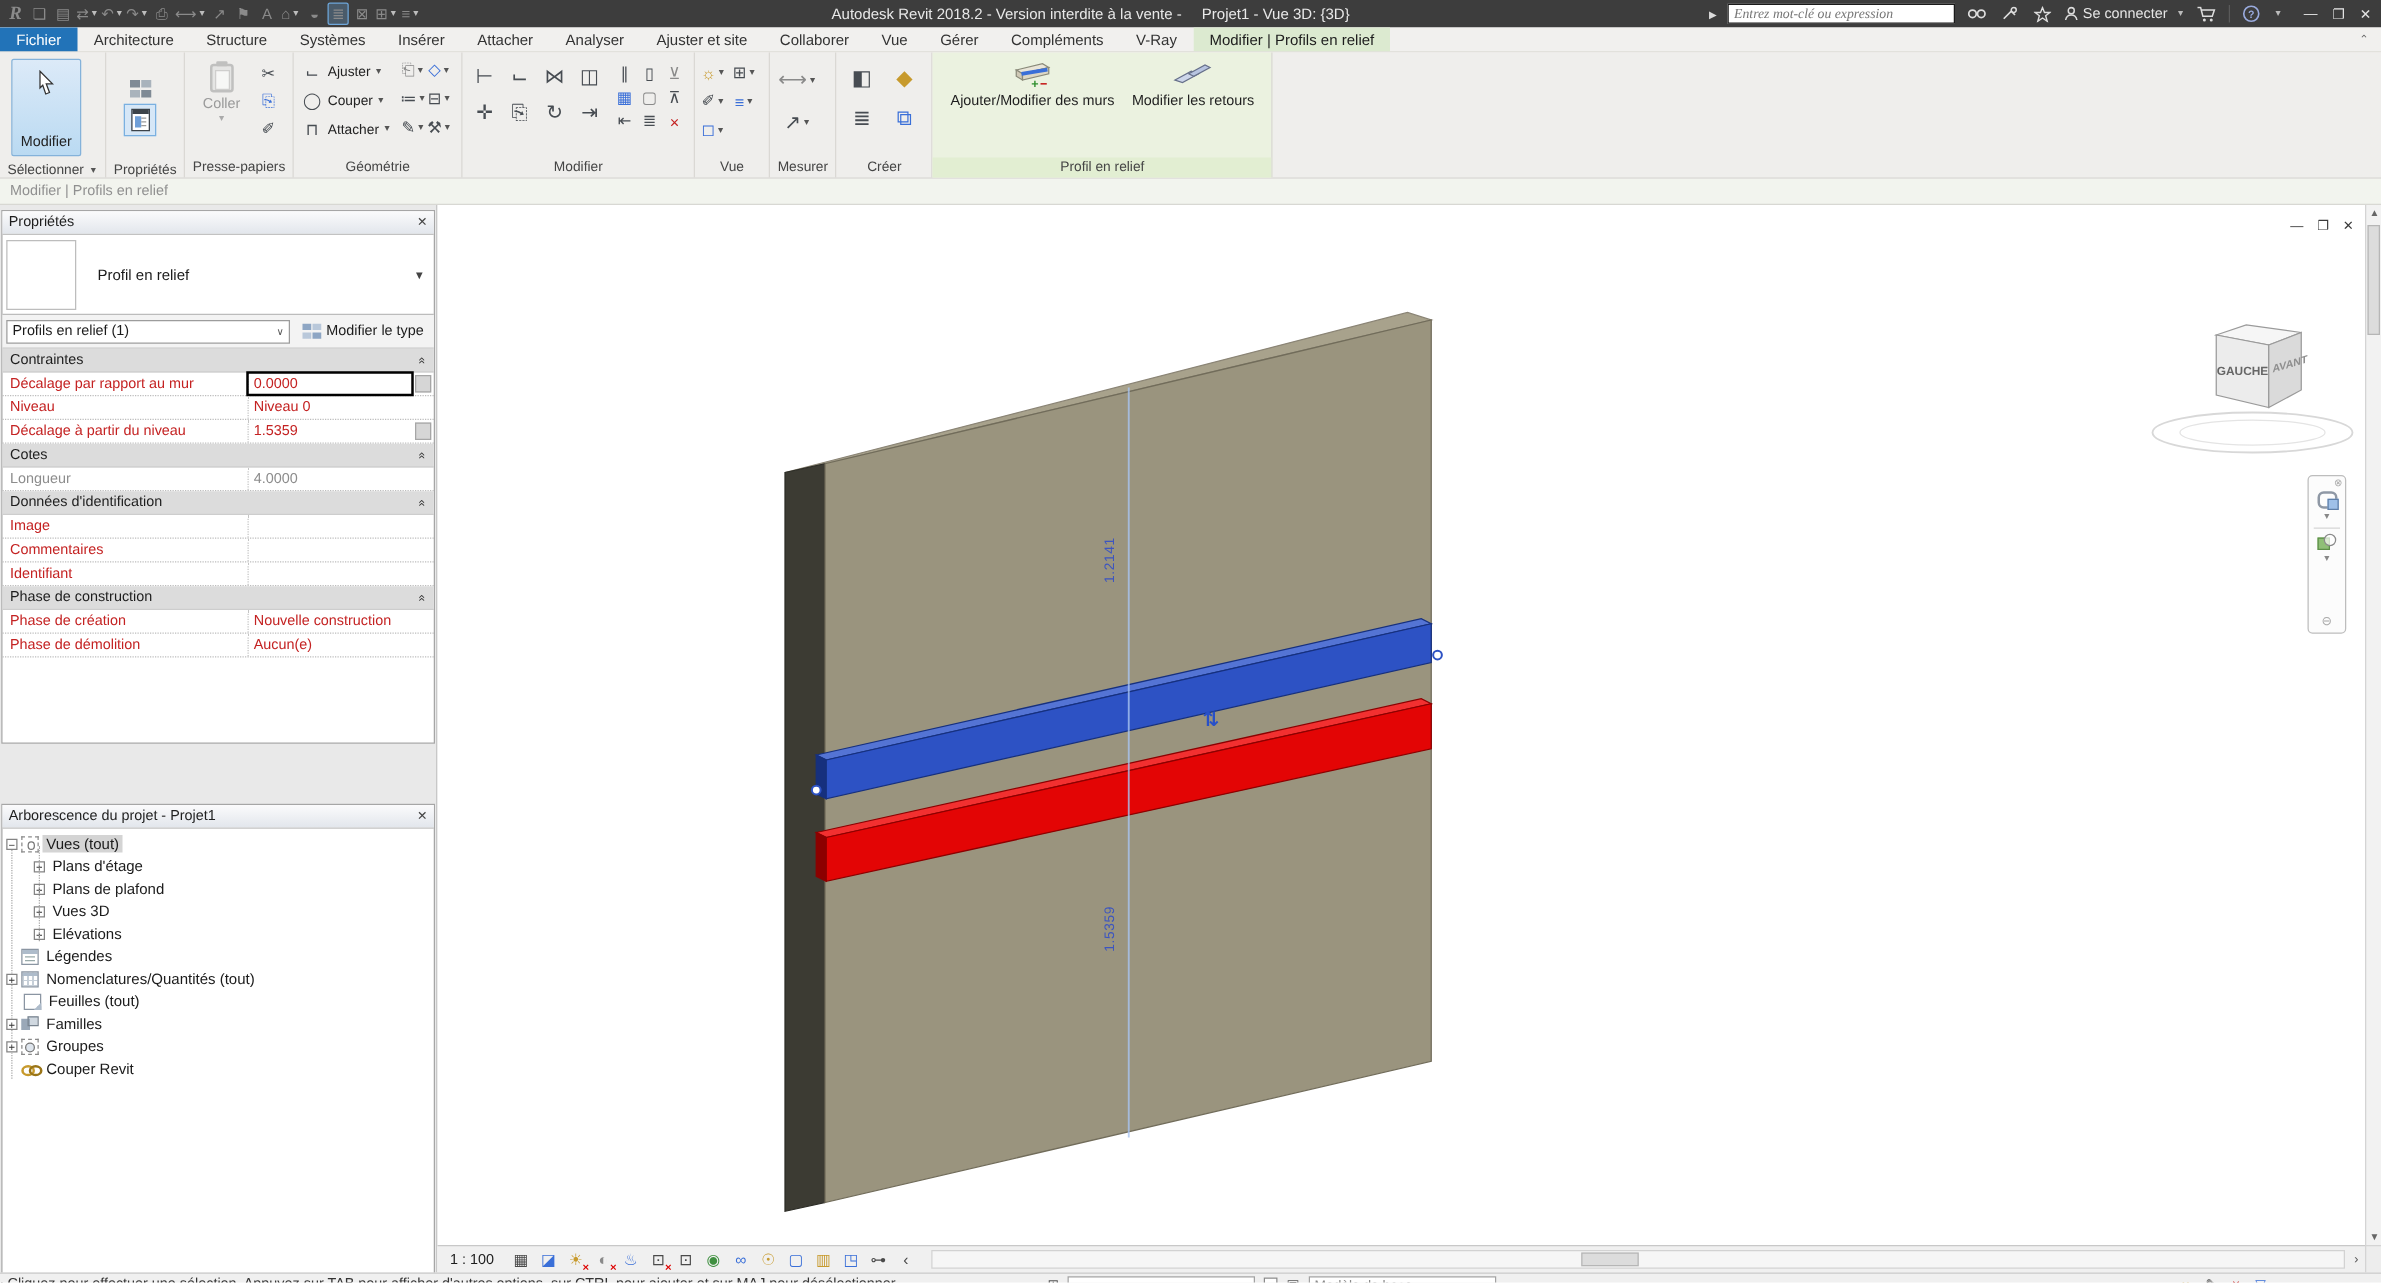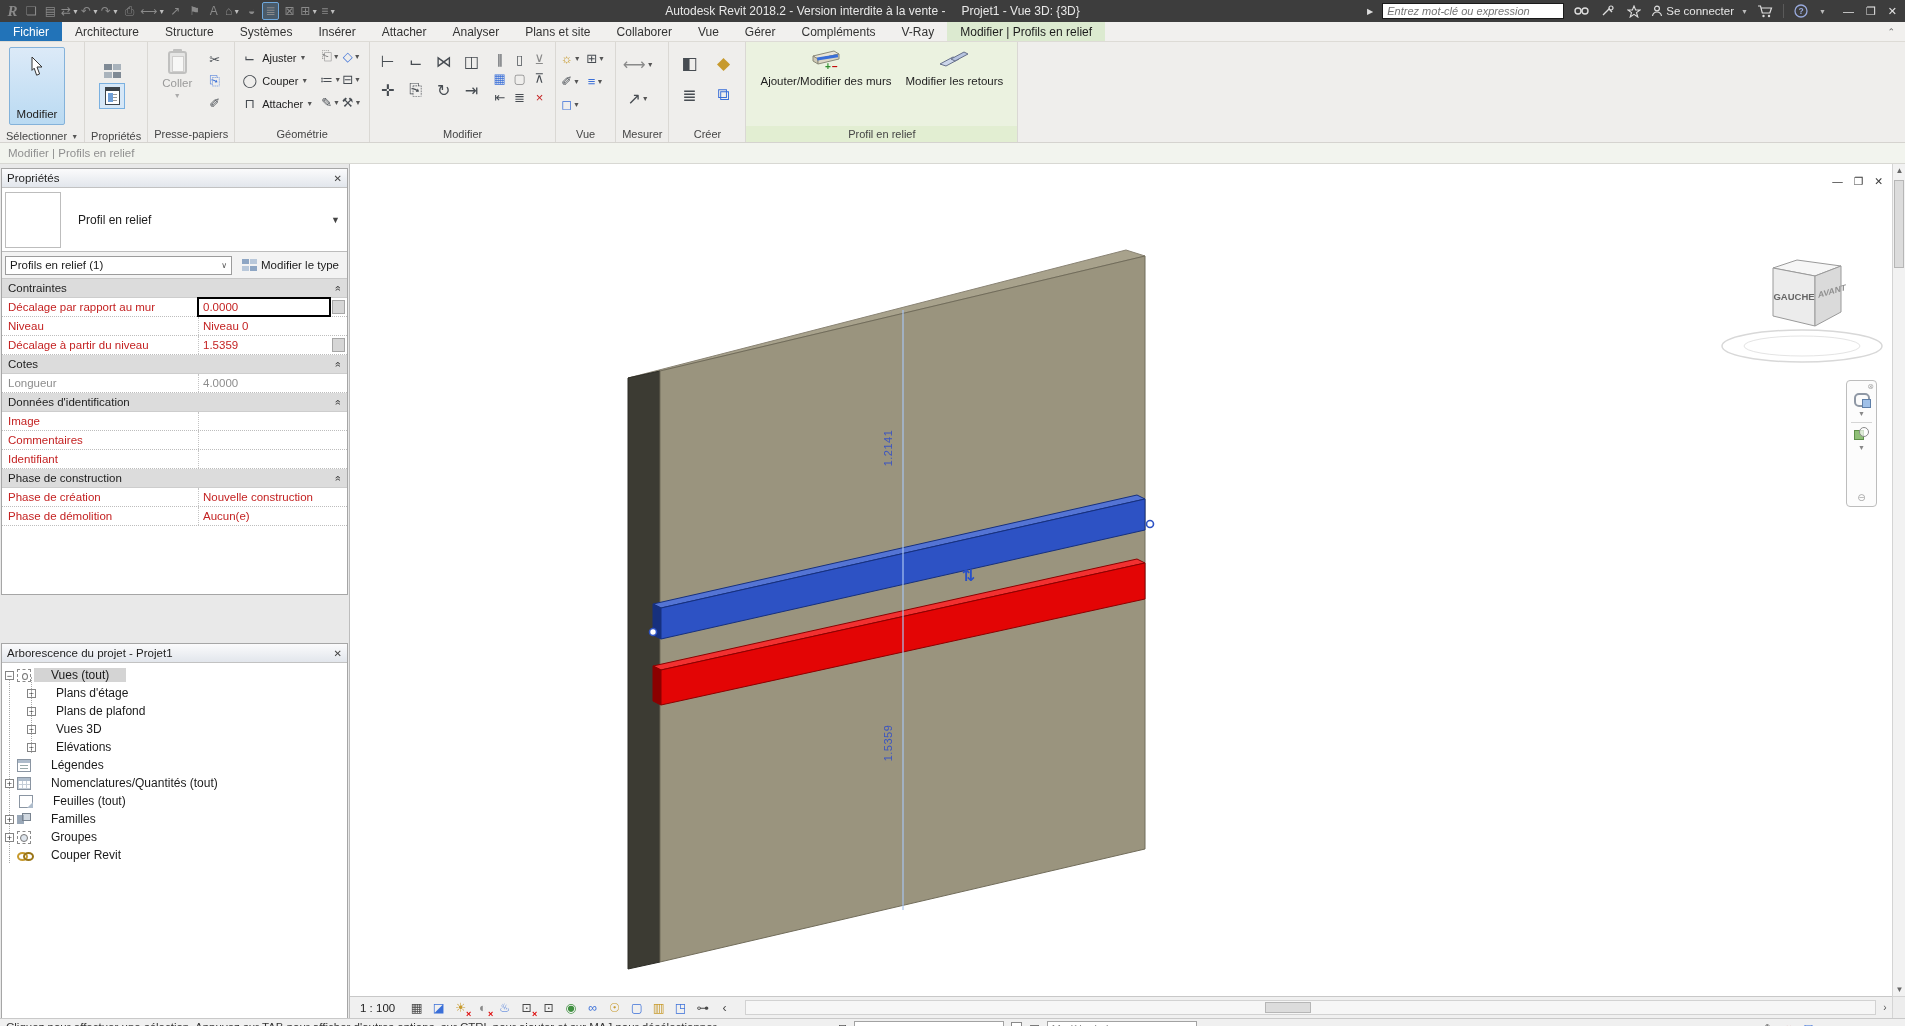--- a/index.html
+++ b/index.html
@@ -10,21 +10,21 @@
   #titlebar{position:absolute;left:0;top:0;width:1905px;height:22px;background:#3d3d3d;color:#e8e8e8;}
   .qat{position:absolute;left:4px;top:0;height:22px;display:flex;align-items:center;gap:2px;}
   .qi{height:18px;min-width:17px;display:flex;align-items:center;justify-content:center;font-size:12px;color:#dcdcdc;cursor:default;}
   .qi .car{display:none;font-size:7px;margin-left:1px;color:#bdbdbd;}
   .qi.dd .car{display:inline;}
   .qi.sel{border:1px solid #6fa8dc;background:#4a5b6a;border-radius:2px;}
   .qi[data-name="revit-logo-icon"] .g{color:#57a3e4;font-weight:bold;font-style:italic;font-size:15px;font-family:"Liberation Serif",serif;}
   .tcenter{position:absolute;left:400px;right:560px;top:0;height:22px;display:flex;align-items:center;justify-content:center;gap:16px;font-size:12px;white-space:nowrap;}
   .tright{position:absolute;right:4px;top:0;height:22px;display:flex;align-items:center;gap:9px;}
   .texp{font-size:8px;color:#ddd;}
-  .tsearch{width:182px;height:16px;background:#fff;border:1px solid #1a1a1a;font-size:11px;font-style:italic;color:#555;padding:0 4px;outline:none;}
+  .tsearch{width:182px;height:16px;background:#fff;border:1px solid #1a1a1a;font-size:11px;font-style:italic;color:#555;padding:0 4px;outline:none;font-family:Liberation Serif, serif;}
   .ticon{width:17px;height:16px;display:flex;align-items:center;justify-content:center;}
   .ticon svg{display:block;}
   .signin{font-size:11.5px;color:#e6e6e6;display:flex;align-items:center;gap:3px;}
   .signin .car{font-size:7px;color:#bbb;margin-left:4px;}
   .tsep{width:1px;height:14px;background:#5a5a5a;}
   .winbtns{display:flex;gap:12px;margin-left:8px;margin-right:4px;color:#e3e3e3;font-size:11px;}
   .winbtns span{cursor:default;}
 
   
   #tabrow{position:absolute;left:0;top:22px;width:1905px;height:20px;background:#f1f0ee;border-bottom:1px solid #dddbd6;display:flex;align-items:stretch;}
@@ -133,21 +133,21 @@
     repeating-linear-gradient(0deg,#c6cfd8 0 1px,#fff 1px 4px);}
   .ico-sheet .tico{border:1px solid #8a95a2;background:#fff;width:11px;margin-left:2px;}
   .ico-sheet .tico::before{content:"";position:absolute;right:-1px;bottom:-1px;border:3px solid #aebccb;border-top-color:transparent;border-left-color:transparent;}
   .ico-family .tico{background:linear-gradient(#9aa8b8 0 0) 0 2px/7px 9px no-repeat,linear-gradient(#d0d8e0 0 0) 5px 0/8px 7px no-repeat;border:0;}
   .ico-family .tico::before{content:"";position:absolute;left:5px;top:0;width:7px;height:6px;border:1px solid #78838f;}
   .ico-group .tico{border:1px dashed #8a8a8a;}
   .ico-group .tico::before{content:"";position:absolute;left:2px;top:2px;width:6px;height:6px;border:1px solid #777;border-radius:50%;background:#dfe6ee;}
   .ico-link .tico{border:0;}
   .ico-link .tico::before{content:"";position:absolute;left:0;top:3px;width:7px;height:5px;border:2px solid #c79a2d;border-radius:50%;}
   .ico-link .tico::after{content:"";position:absolute;left:6px;top:3px;width:7px;height:5px;border:2px solid #9a7517;border-radius:50%;}
-  .tilabel{padding:0 17px;white-space:nowrap;}
+  .tilabel{padding:0 3px;white-space:nowrap;}
   .ti.sel .tilabel{background:#d4d4d4;}
 
   
   #view{position:absolute;left:350px;top:164px;width:1555px;height:854px;background:#fff;}
   #wallsvg{position:absolute;left:0;top:0;}
   .winctl{position:absolute;top:11px;right:22px;display:flex;gap:11px;font-size:10.5px;color:#3a3a3a;}
   .dim{position:absolute;color:var(--dim-text,#3c55c0);font-size:11px;letter-spacing:.5px;transform:translate(-50%,-50%) rotate(-90deg);white-space:nowrap;}
   .flip{position:absolute;left:612px;top:402px;color:#2850c8;font-size:16px;font-weight:bold;}
   .navbar{position:absolute;right:28px;top:216px;width:31px;height:127px;background:rgba(252,252,252,.95);border:1px solid #bdbdbd;border-radius:4px;
     display:flex;flex-direction:column;align-items:center;padding:1px 0 3px;color:#777;}
@@ -330,21 +330,21 @@
     <div class="tab" data-name="ribbon-tab">Structure</div>
 
     <div class="tab" data-name="ribbon-tab">Systèmes</div>
 
     <div class="tab" data-name="ribbon-tab">Insérer</div>
 
     <div class="tab" data-name="ribbon-tab">Attacher</div>
 
     <div class="tab" data-name="ribbon-tab">Analyser</div>
 
-    <div class="tab" data-name="ribbon-tab">Plans et site</div>
+    <div class="tab" data-name="ribbon-tab">Ajuster et site</div>
 
     <div class="tab" data-name="ribbon-tab">Collaborer</div>
 
     <div class="tab" data-name="ribbon-tab">Vue</div>
 
     <div class="tab" data-name="ribbon-tab">Gérer</div>
 
     <div class="tab" data-name="ribbon-tab">Compléments</div>
 
     <div class="tab" data-name="ribbon-tab">V-Ray</div>

